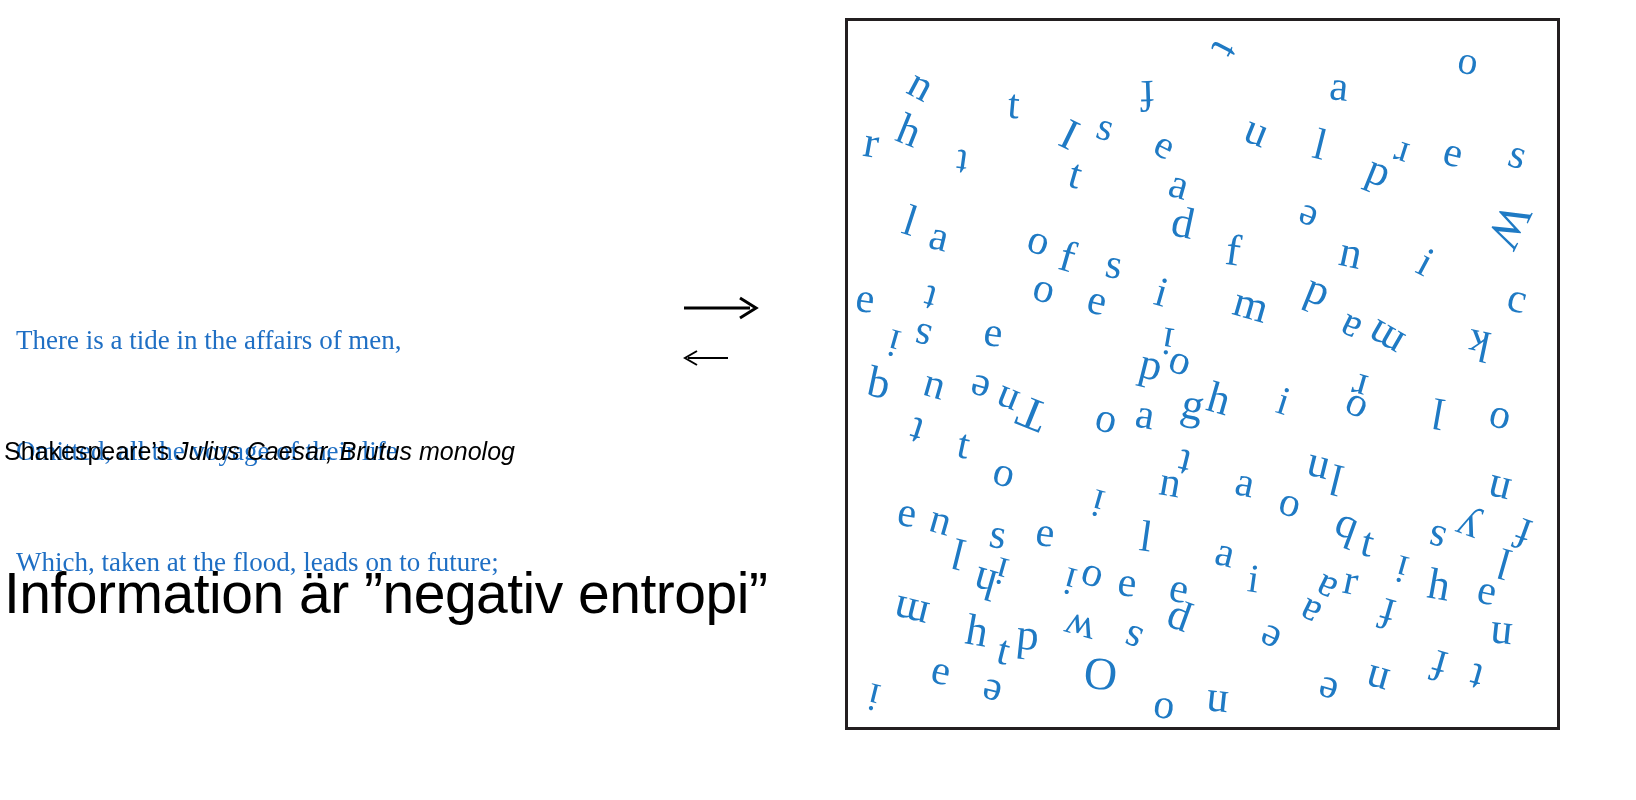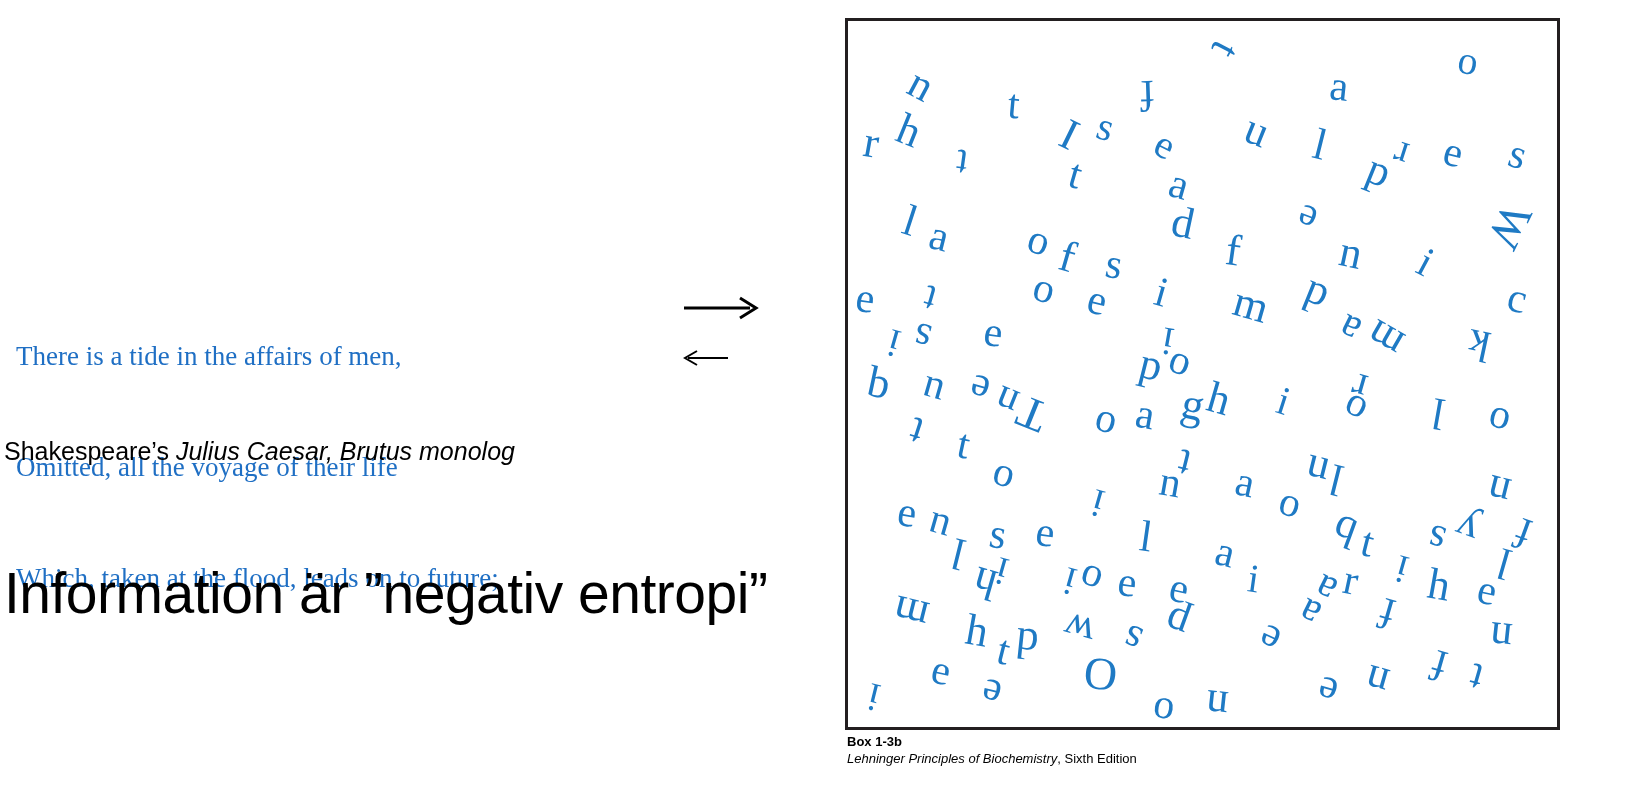--- a/index.html
+++ b/index.html
@@ -20,21 +20,21 @@
     position: absolute;
     left: 0;
     top: 0;
     width: 840px;
     height: 800px;
   }
 
   #quote-block {
     position: absolute;
     left: 16px;
-    top: 264px;
+    top: 248px;
     width: 640px;
     font-family: "Liberation Serif", serif;
     font-size: 27px;
     line-height: 37px;
     color: #1f6fc4;
     white-space: pre;
   }
   #quote-block .quote-line {
     display: block;
   }
@@ -278,17 +278,13 @@
       <span class="scatter-letter" style="left: 134px; top: 652px; font-size: 42px; color: rgb(31, 122, 196); transform: rotate(194deg);">e</span>
       <span class="scatter-letter" style="left: 236px; top: 630px; font-size: 46px; color: rgb(31, 122, 196); transform: rotate(6deg);">O</span>
       <span class="scatter-letter" style="left: 306px; top: 662px; font-size: 42px; color: rgb(31, 122, 196); transform: rotate(10deg);">o</span>
       <span class="scatter-letter" style="left: 358px; top: 662px; font-size: 44px; color: rgb(31, 122, 196); transform: rotate(186deg);">n</span>
       <span class="scatter-letter" style="left: 470px; top: 650px; font-size: 42px; color: rgb(31, 122, 196); transform: rotate(196deg);">e</span>
       <span class="scatter-letter" style="left: 518px; top: 638px; font-size: 44px; color: rgb(31, 122, 196); transform: rotate(196deg);">n</span>
       <span class="scatter-letter" style="left: 622px; top: 636px; font-size: 42px; color: rgb(31, 122, 196); transform: rotate(196deg);">t</span>
       <span class="scatter-letter" style="left: 584px; top: 622px; font-size: 44px; color: rgb(31, 122, 196); transform: rotate(196deg);">f</span>
     </div>
 
-  <div id="figure-caption">
-    <span id="caption-label">Box 1-3b</span>
-    <span id="caption-source"><span>Lehninger Principles of Biochemistry</span><span class="non-italic">, Sixth Edition</span></span>
-  </div>
 </div>
 
 </body></html>

